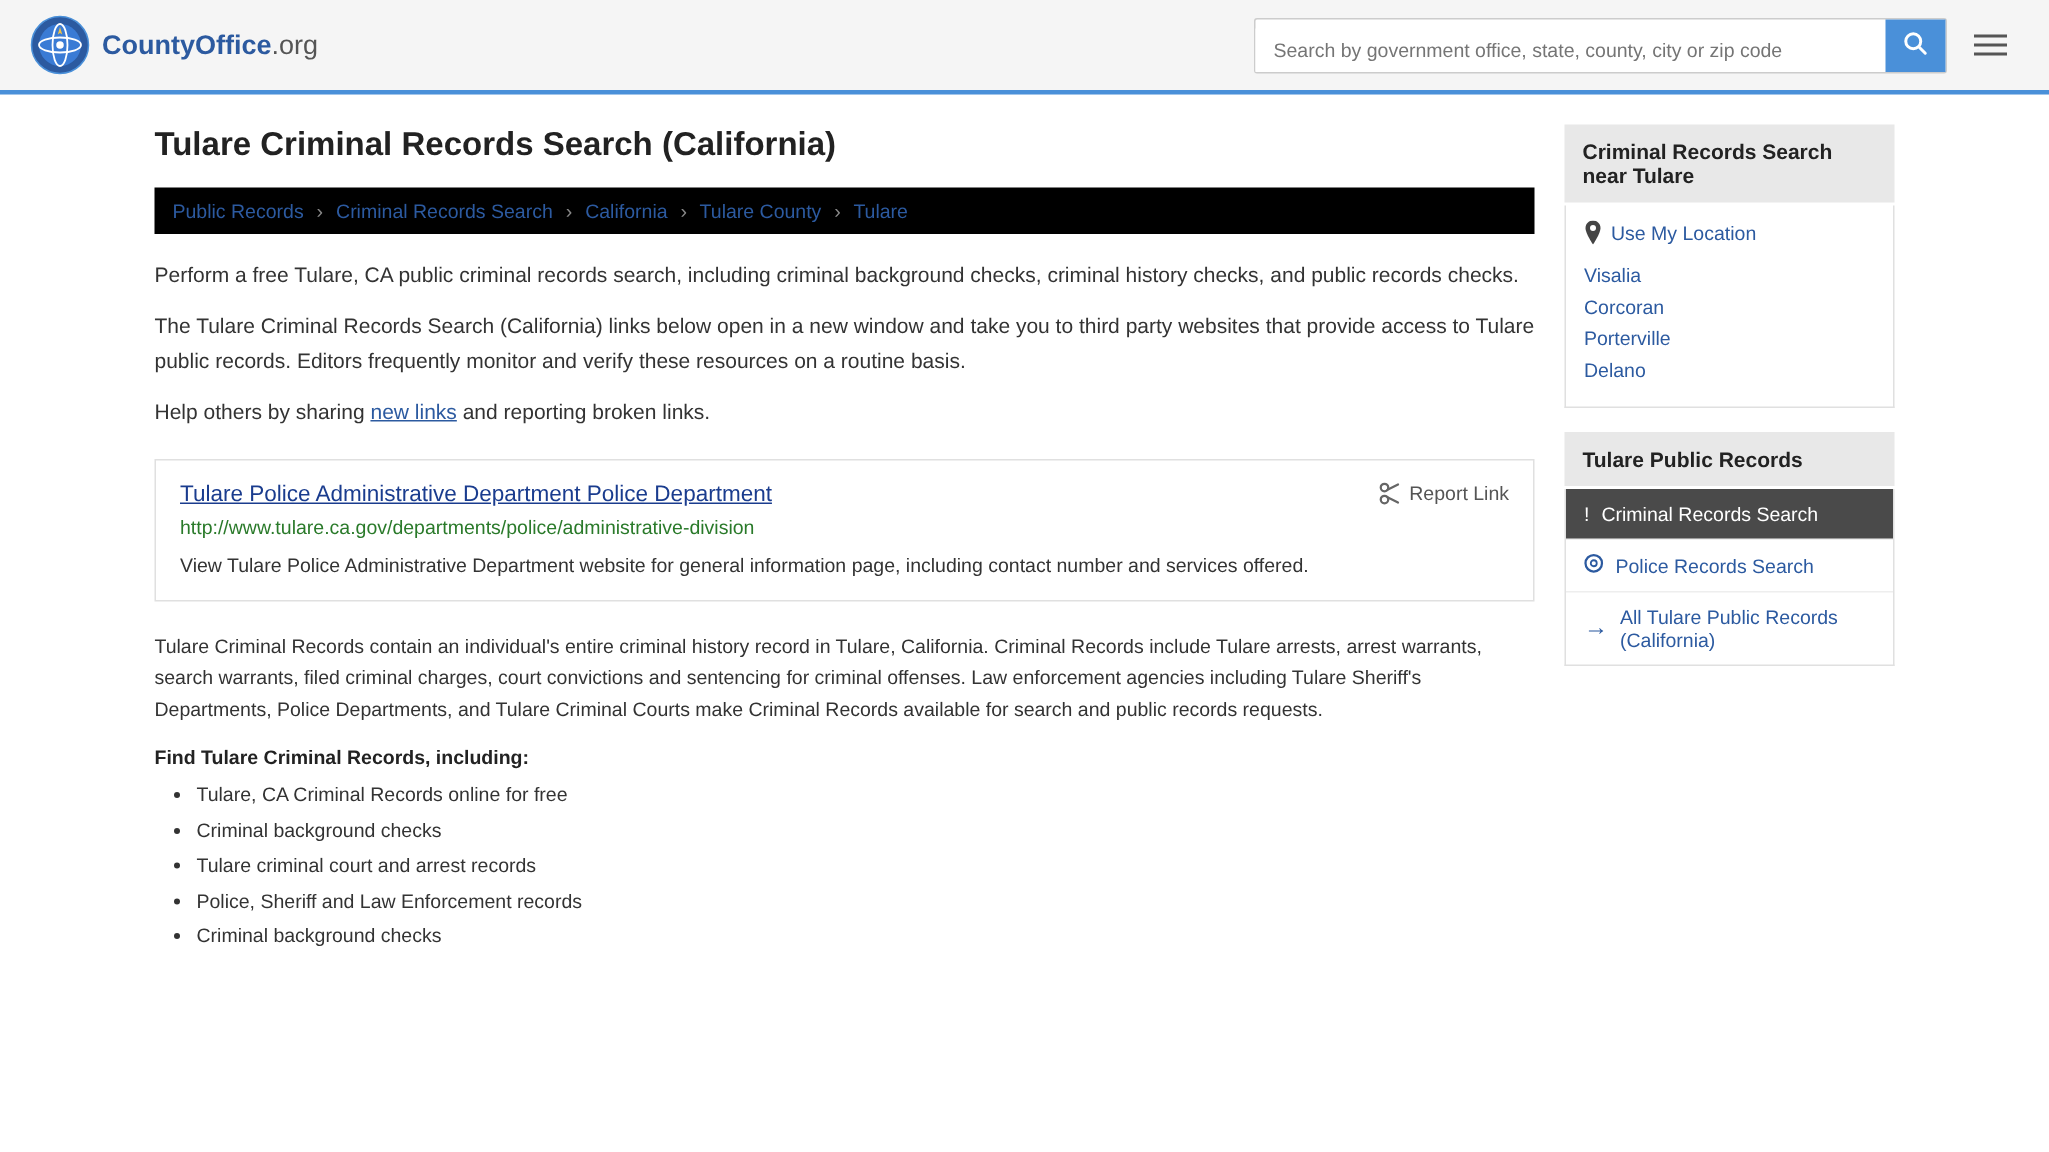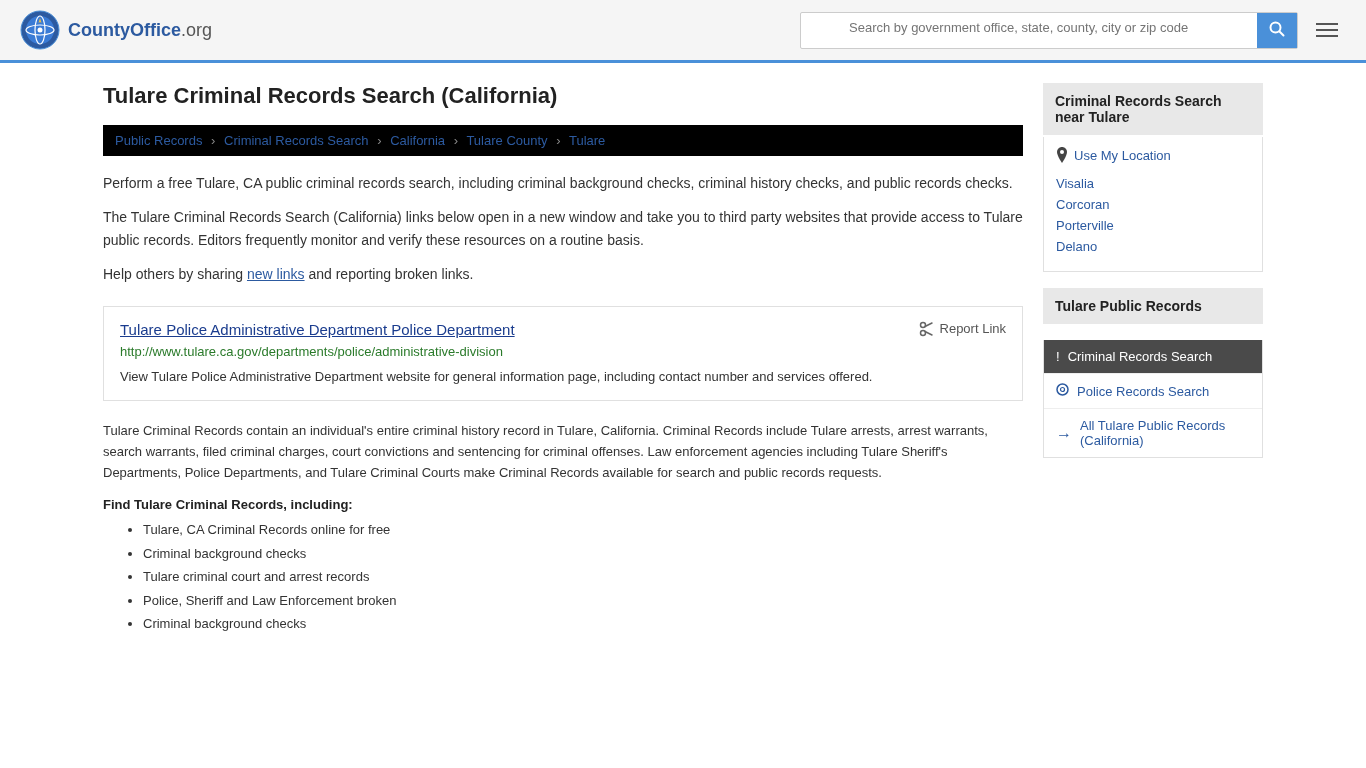--- a/index.html
+++ b/index.html
@@ -23,25 +23,24 @@
       width: 40px;
       height: 40px;
     }
     #header-right {
       display: flex;
       align-items: center;
       gap: 10px;
     }
     #search-bar-container {
       display: flex;
-      align-items: flex-start;
+      align-items: flex-end;
       border: 1px solid #ccc;
       background: #fff;
       border-radius: 2px;
-      padding-left: 36px;
     }
     #search-input {
       width: 420px;
       padding: 7px 12px;
       border: none;
       outline: none;
       font-size: 13px;
       color: #888;
     }
     #search-btn {
@@ -152,21 +151,21 @@
       border-bottom: 1px solid #ddd;
     }
     .section-box h2 {
       font-size: 15px;
       font-weight: bold;
       color: #222;
     }
     .section-body { font-size: 13px; color: #333; line-height: 1.6; margin-bottom: 14px; }
     .section-subheading { font-size: 13px; font-weight: bold; color: #222; margin-bottom: 8px; }
     .record-list { list-style: disc; padding-left: 28px; font-size: 13px; color: #333; }
-    .record-list li { margin-bottom: 4px; line-height: 1.5; margin-left: 12px; }
+    .record-list li { margin-bottom: 4px; line-height: 1.5; }
 
     
     .sidebar-section-title {
       background: #e8e8e8;
       padding: 10px 12px;
       font-size: 14px;
       font-weight: bold;
       color: #222;
       margin-bottom: 2px;
     }
@@ -192,21 +191,21 @@
       text-decoration: none;
       padding: 3px 0;
     }
 
     .sidebar-records-title {
       background: #e8e8e8;
       padding: 10px 12px;
       font-size: 14px;
       font-weight: bold;
       color: #222;
-      margin-bottom: 16px;
+      margin-bottom: 2px;
     }
     .sidebar-records-list {
       border: 1px solid #e0e0e0;
       border-top: none;
     }
     .sidebar-record-item {
       display: flex;
       align-items: center;
       gap: 8px;
       padding: 9px 12px;
@@ -311,21 +310,21 @@
       <div class="resource-url">http://www.tulare.ca.gov/departments/police/administrative-division</div>
       <div class="resource-desc">View Tulare Police Administrative Department website for general information page, including contact number and services offered.</div>
     </div>
 
     <p class="section-body">Tulare Criminal Records contain an individual's entire criminal history record in Tulare, California. Criminal Records include Tulare arrests, arrest warrants, search warrants, filed criminal charges, court convictions and sentencing for criminal offenses. Law enforcement agencies including Tulare Sheriff's Departments, Police Departments, and Tulare Criminal Courts make Criminal Records available for search and public records requests.</p>
     <p class="section-subheading">Find Tulare Criminal Records, including:</p>
     <ul class="record-list">
       <li>Tulare, CA Criminal Records online for free</li>
       <li>Criminal background checks</li>
       <li>Tulare criminal court and arrest records</li>
-      <li>Police, Sheriff and Law Enforcement broken</li>
+      <li>Police, Sheriff and Law Enforcement records</li>
       <li>Criminal background checks</li>
     </ul>
   </div>
 
   <div id="sidebar">
 
     <div class="sidebar-section-title">Criminal Records Search near Tulare</div>
     <div class="sidebar-location">
       <div class="use-my-location">
 

